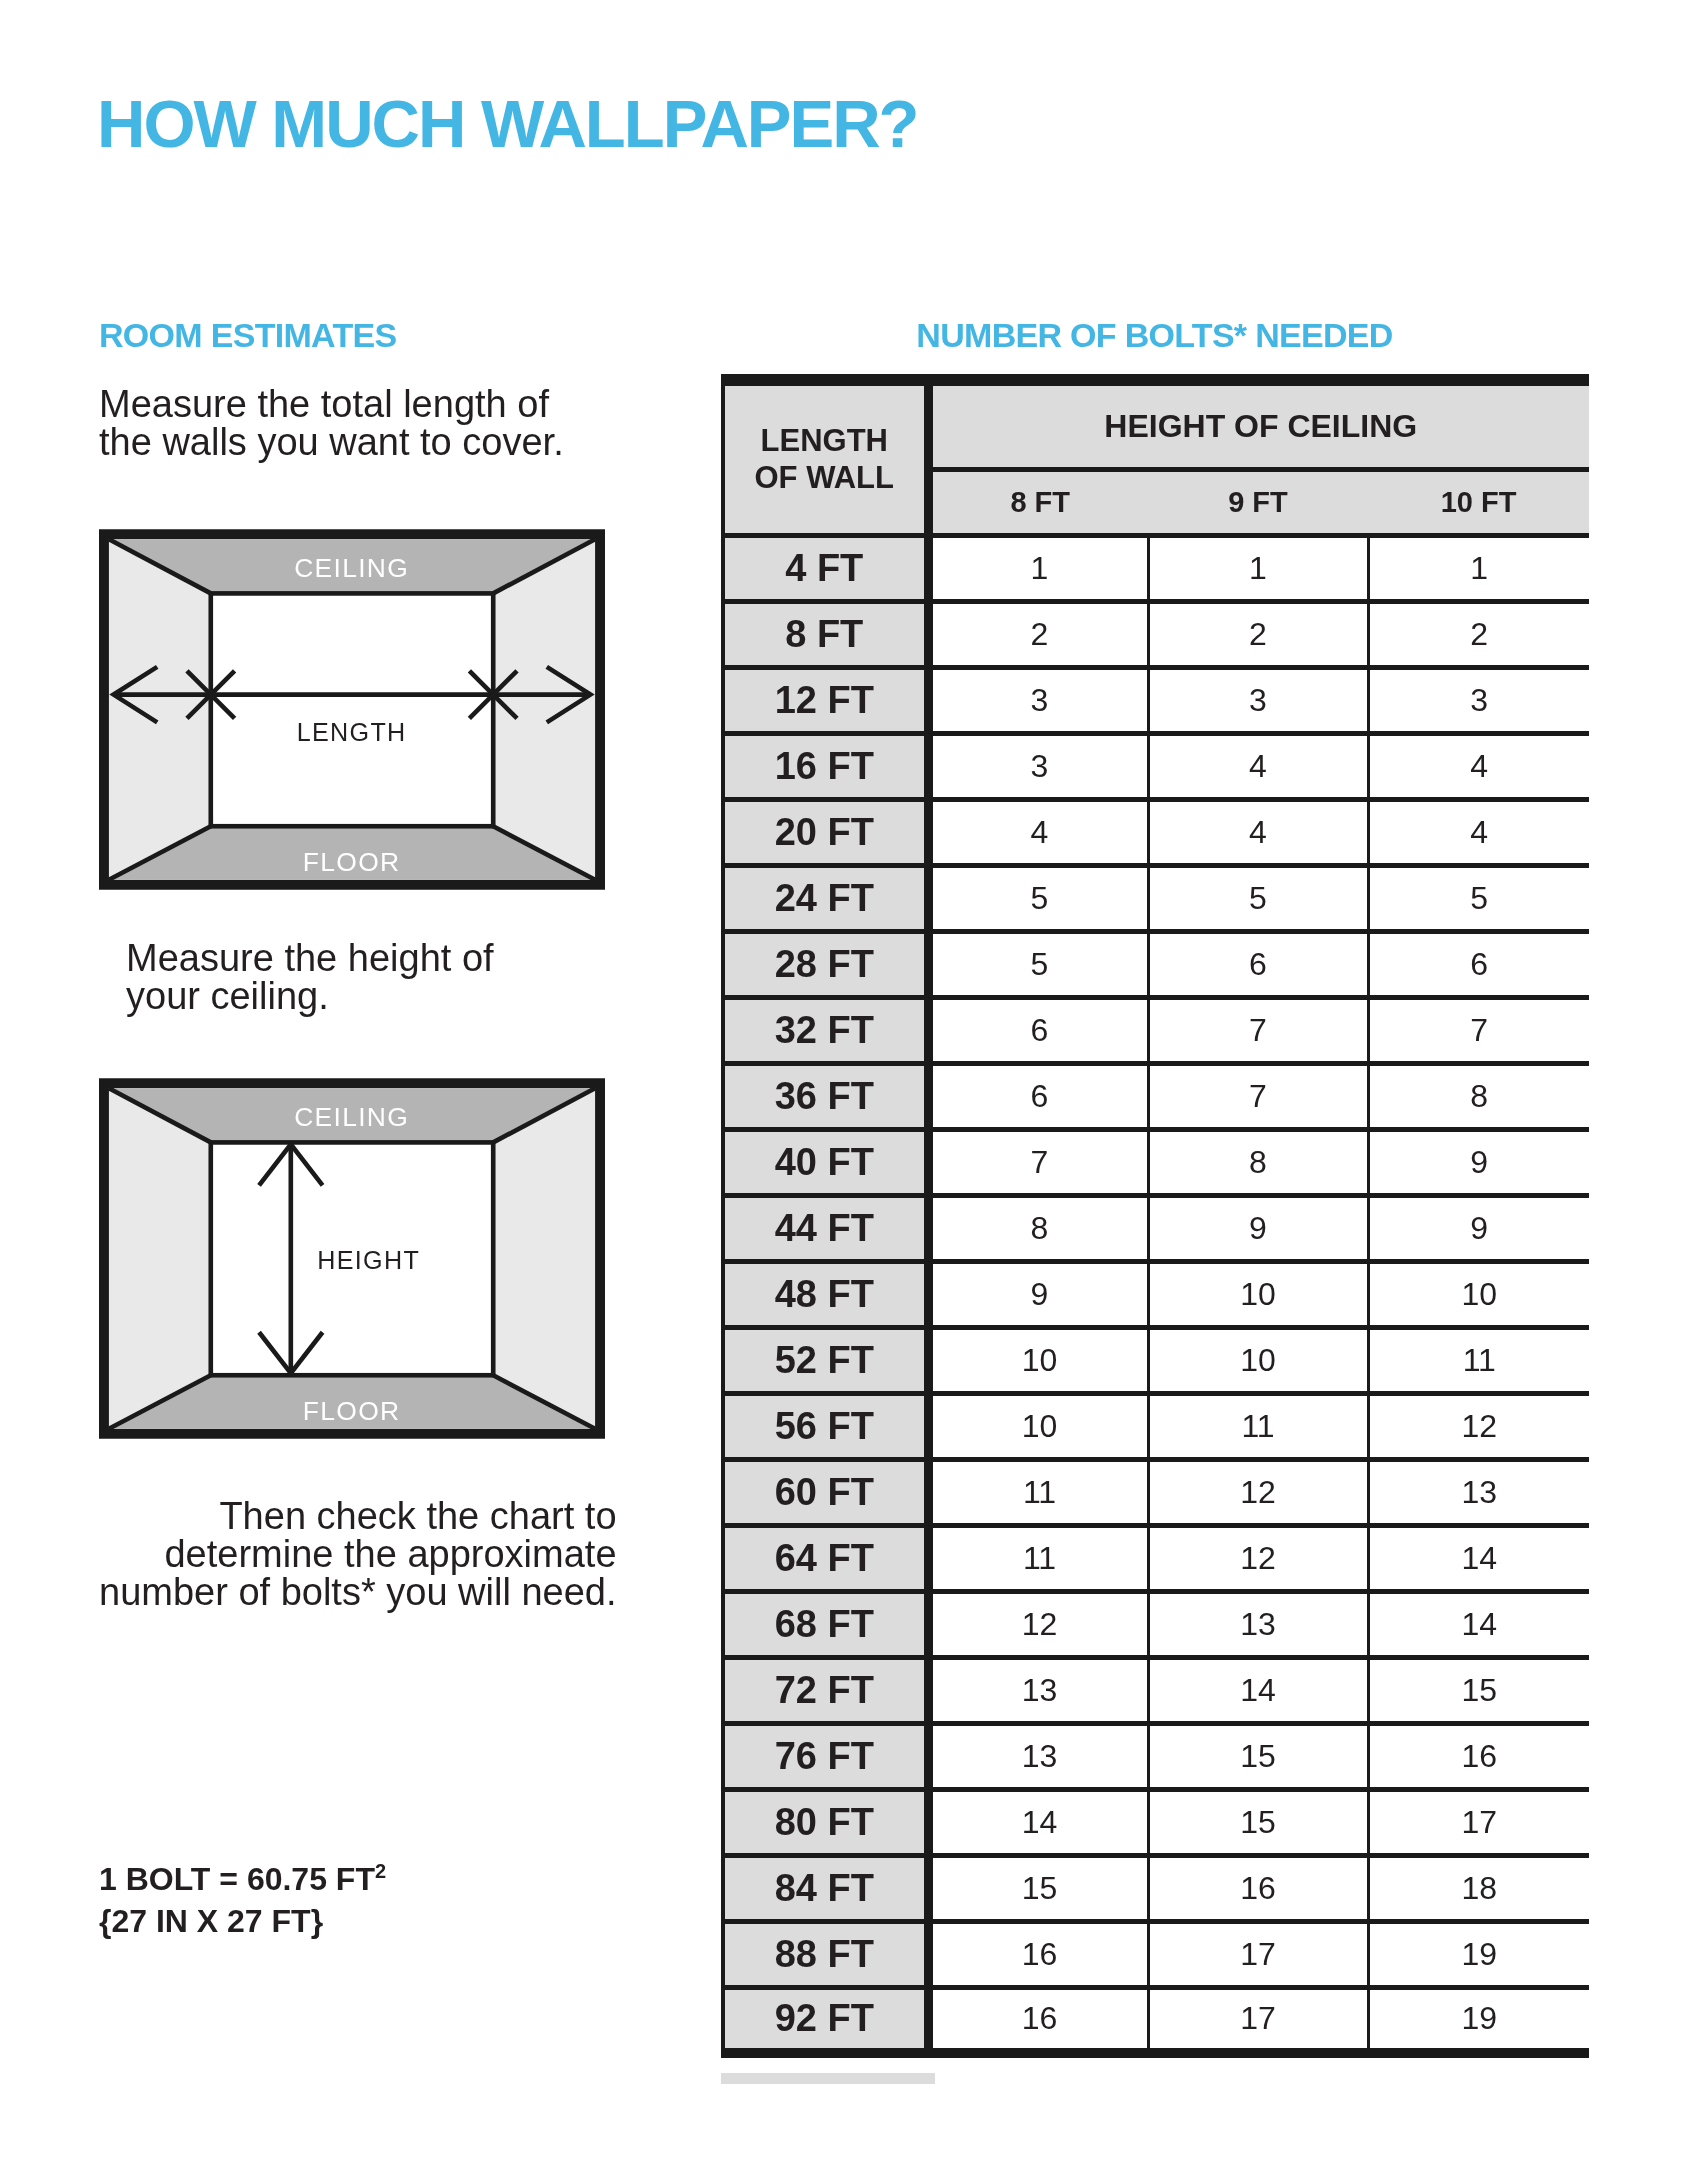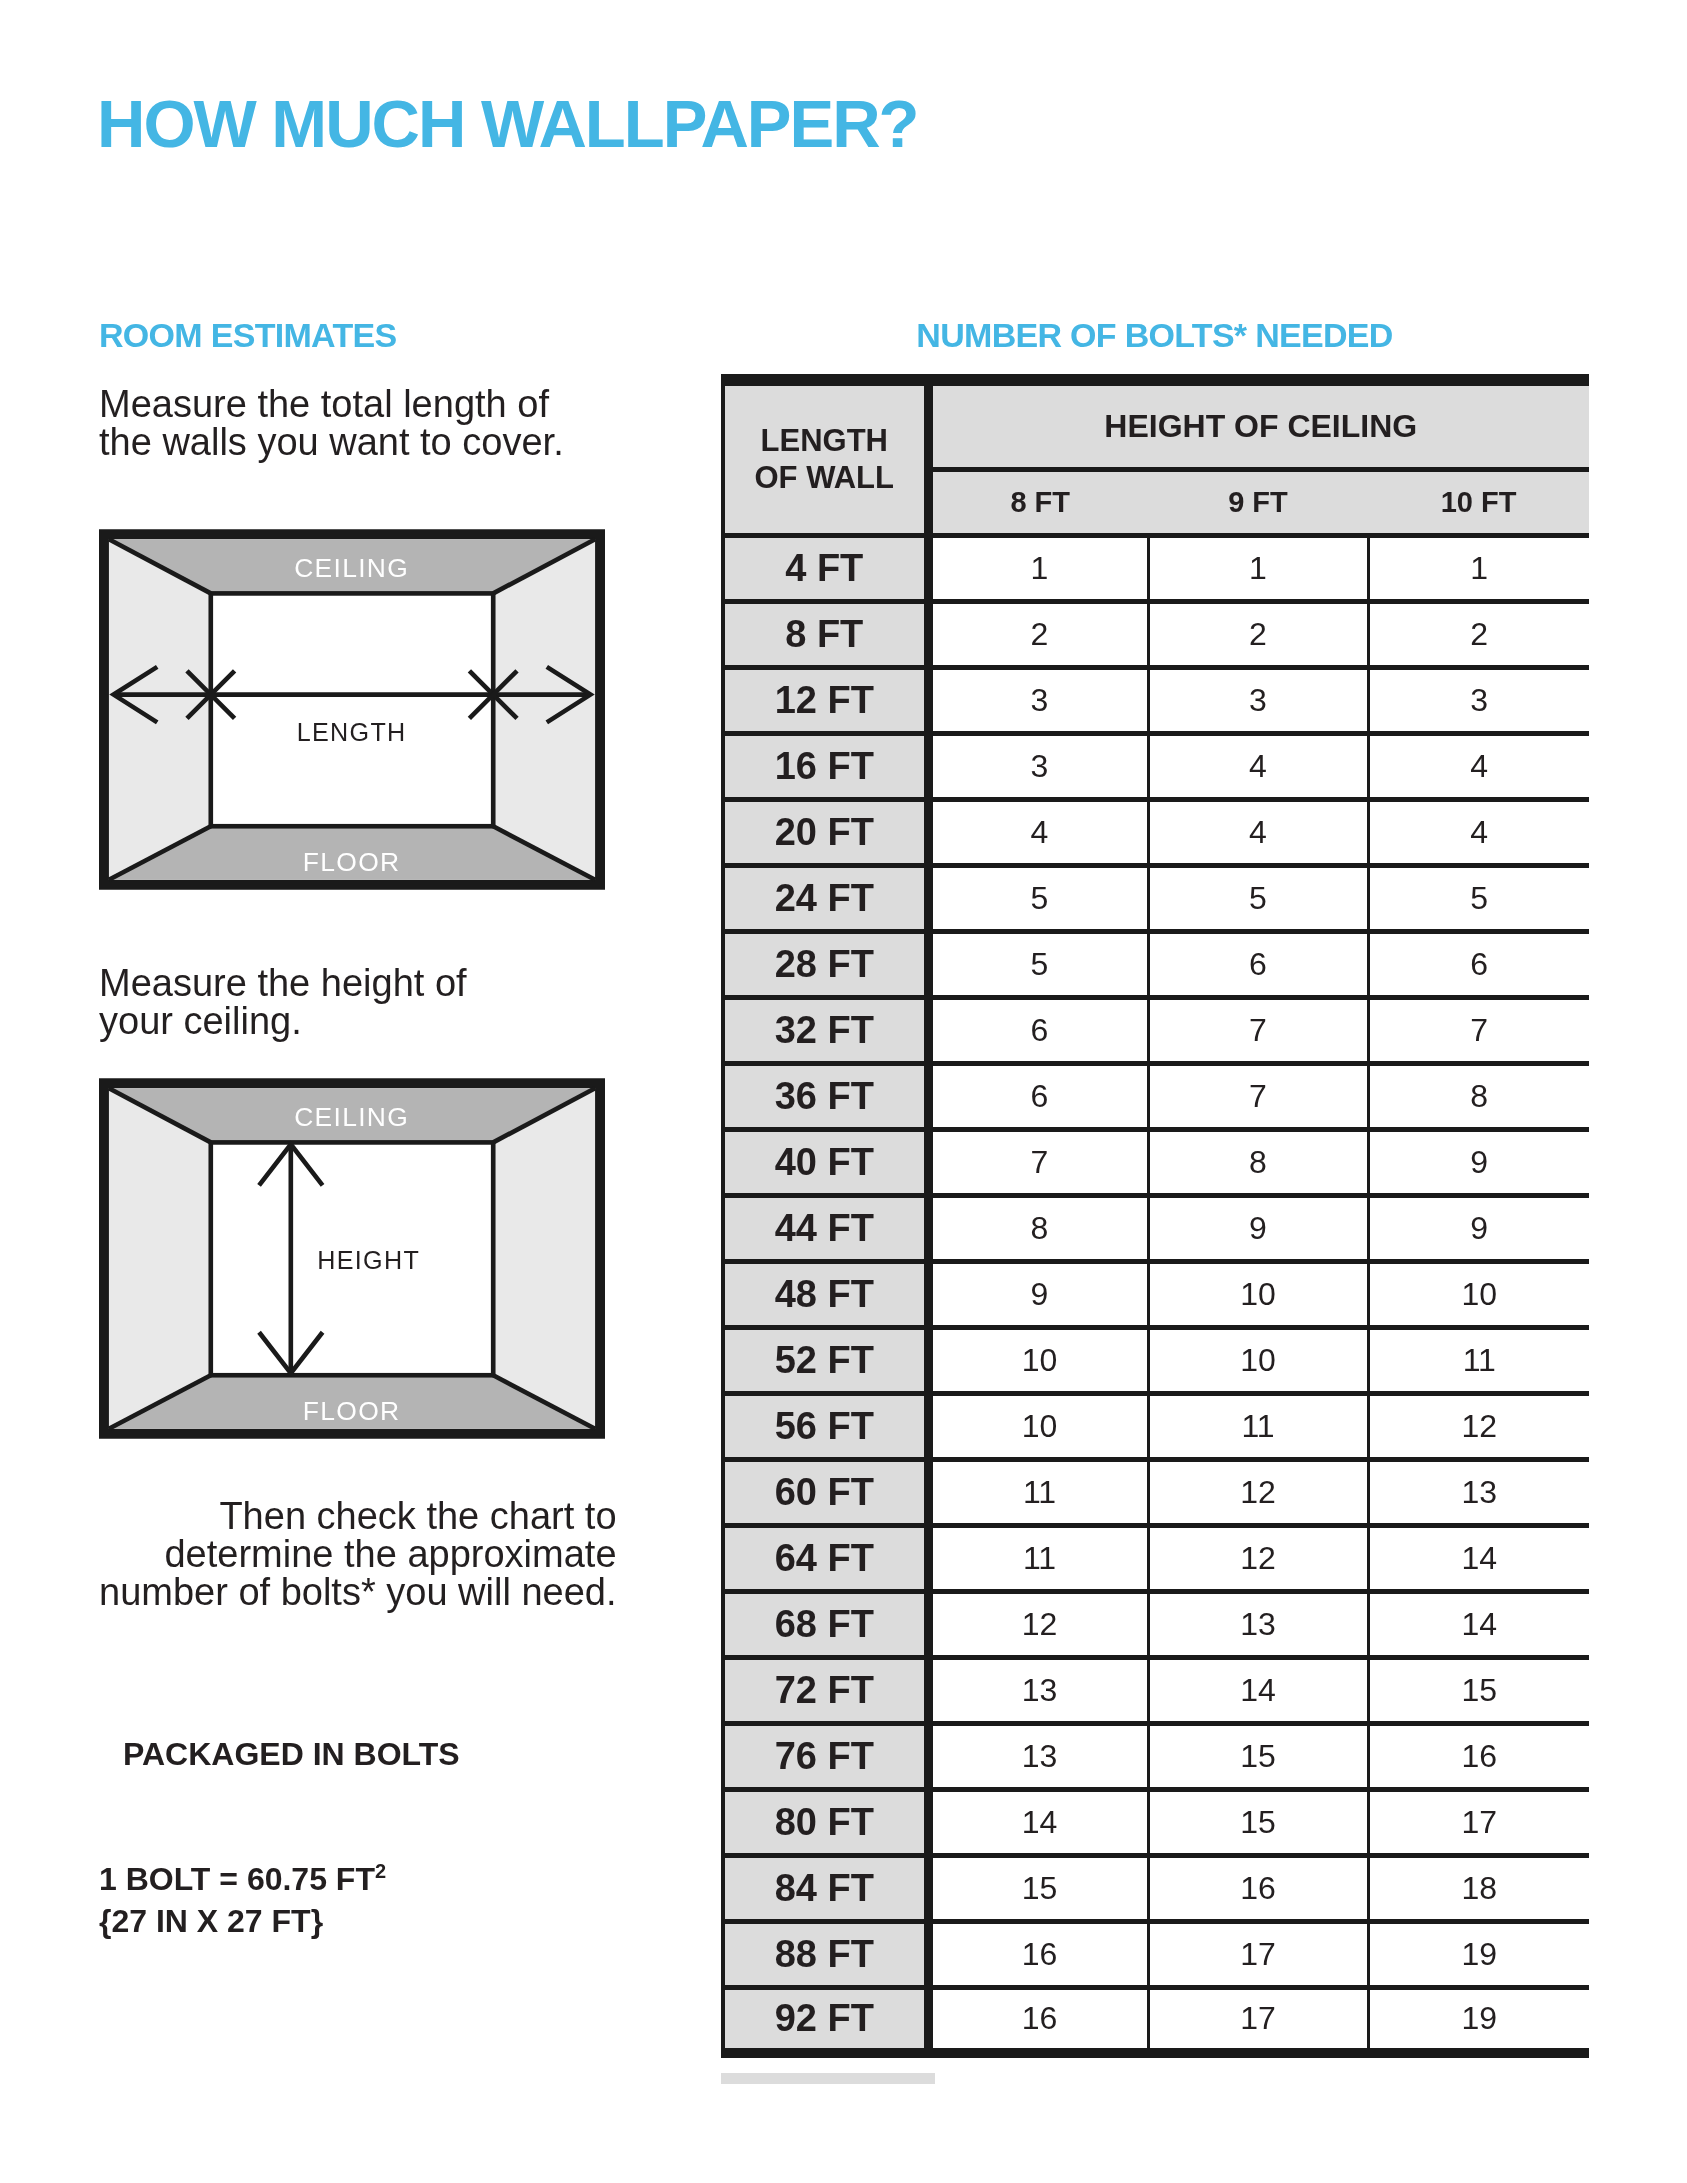--- a/index.html
+++ b/index.html
@@ -19,21 +19,21 @@
   }
   .section-heading {
     font-size:34px; font-weight:bold; letter-spacing:-0.7px;
     color:var(--accent); white-space:nowrap;
   }
   .h-room { left:99px; top:316px; }
   .h-bolts { left:721px; top:316px; width:867px; text-align:center; }
 
   .step { left:99px; font-size:38px; line-height:38px; white-space:pre-line; color:var(--ink); }
   .step1 { top:385px; }
-  .step2 { top:964px; }
+  .step2 { top:939px;margin-left:27px; }
   .step3 { top:1497px;text-align:right; }
 
   .diagram { left:99px; width:506px; height:361px; }
   .d1 { top:529px; }
   .d2 { top:1078px; }
 
   .footnote { left:99px; top:1733px; font-size:32px; font-weight:bold; line-height:42px; }
   .footnote .indent { padding-left:24px; }
   .boltinfo { left:99px; top:1850px; font-size:32px; font-weight:bold; line-height:42px; }
   .boltinfo sup { font-size:20px; vertical-align:super; }
@@ -125,21 +125,20 @@
   <text x="382" y="72" text-anchor="middle" font-size="40" letter-spacing="2" fill="#ffffff">CEILING</text>
   <text x="382" y="517" text-anchor="middle" font-size="40" letter-spacing="2" fill="#ffffff">FLOOR</text>
   <text x="330" y="288" text-anchor="start" font-size="38" letter-spacing="2" fill="#231f20">HEIGHT</text>
 </svg>
 
 <div class="abs step step3">Then check the chart to
 determine the approximate
 number of bolts* you will need.</div>
 
 <div class="abs footnote">
-  <div class="indent">PACKAGED IN BOLTS</div>
 </div>
 
 <div class="abs boltinfo">
   <div><span>1 BOLT = 60.75 FT</span><sup>2</sup></div>
   <div>{27 IN X 27 FT}</div>
 </div>
 
 <table class="bolts">
   <colgroup>
     <col style="width:205px">

